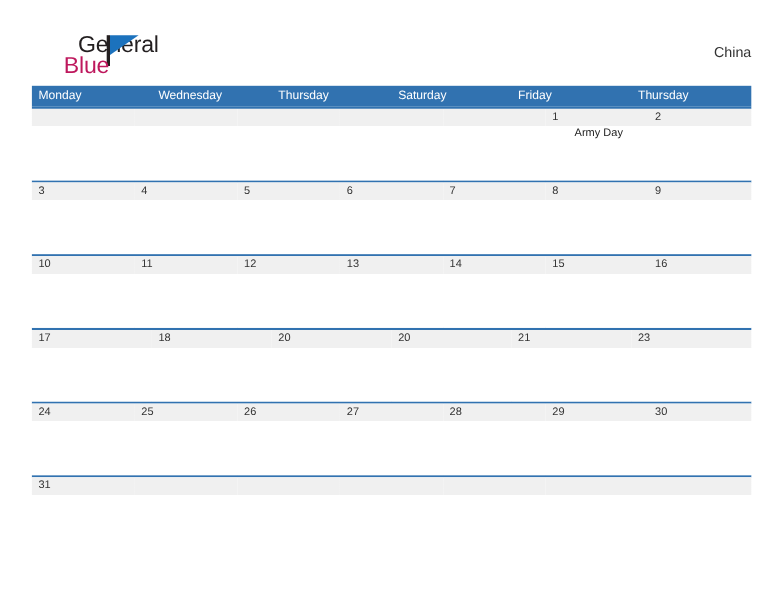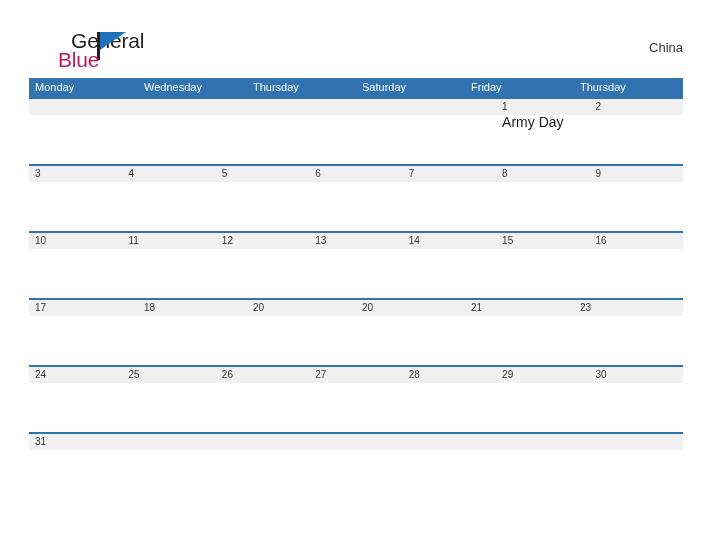--- a/index.html
+++ b/index.html
@@ -155,24 +155,25 @@
     font-size: 10px;
     line-height: 16px;
     color: #333333;
     font-family: "Liberation Sans", sans-serif;
   }
   .day-event {
     position: absolute;
     left: 6px;
     top: 17px;
     right: 3px;
-    font-size: 14px;
+    font-size: 10px;
     line-height: 12px;
     color: #1a1a1a;
     font-family: "Liberation Sans", sans-serif;
+    text-align: center;
   }
   .day-cell.empty {
     background: linear-gradient(to bottom, #f0f0f0 0px, #f0f0f0 16px, #ffffff 16px, #ffffff 100%);
   }
 </style>
 </head>
 <body>
 
 <div class="page">
 

